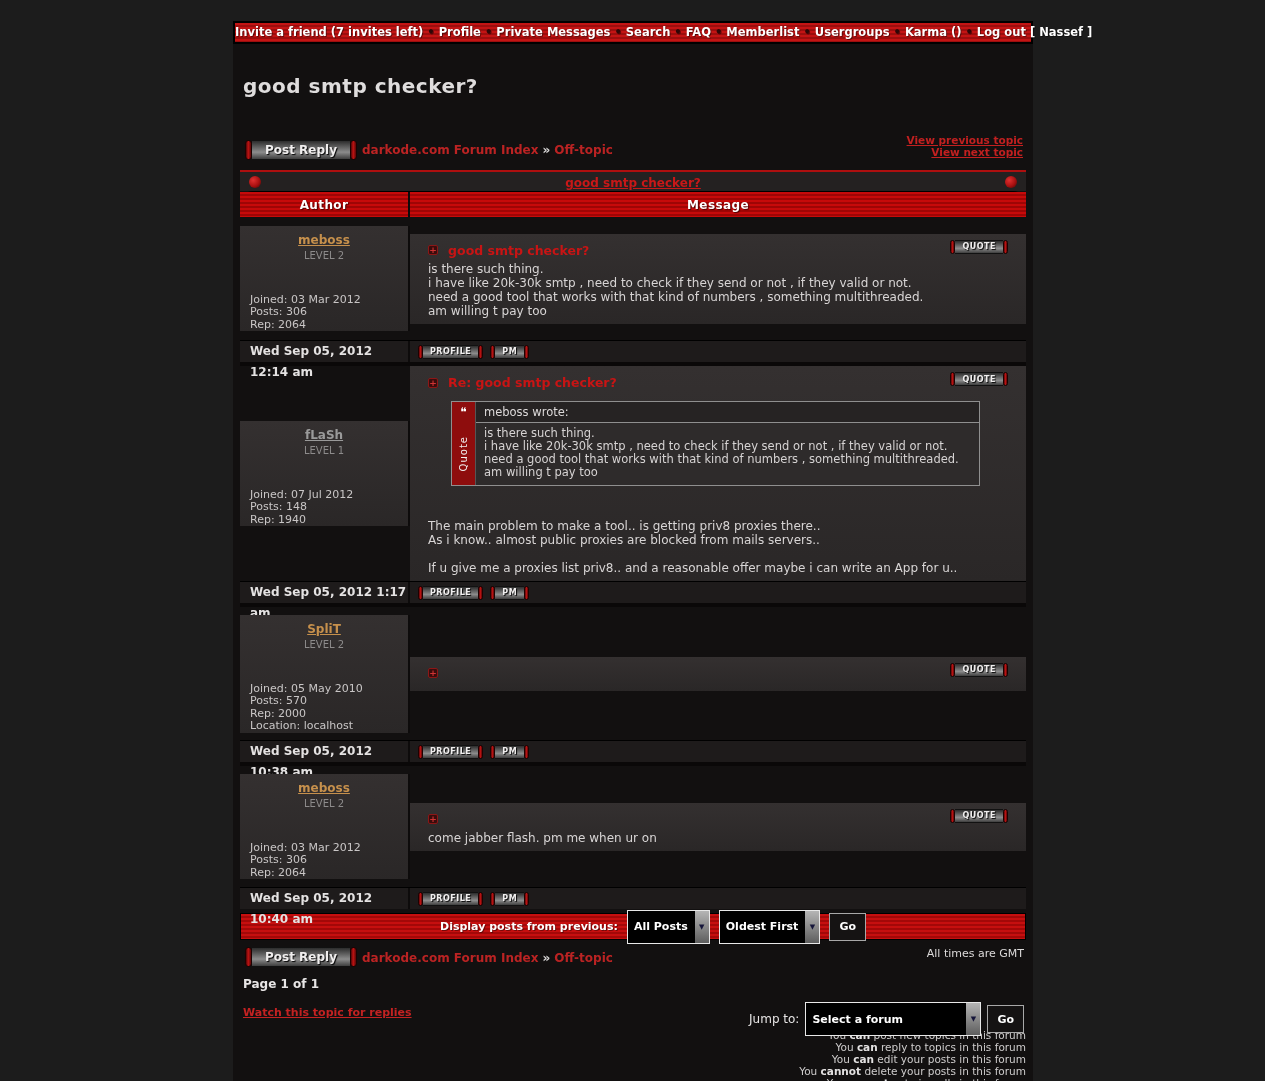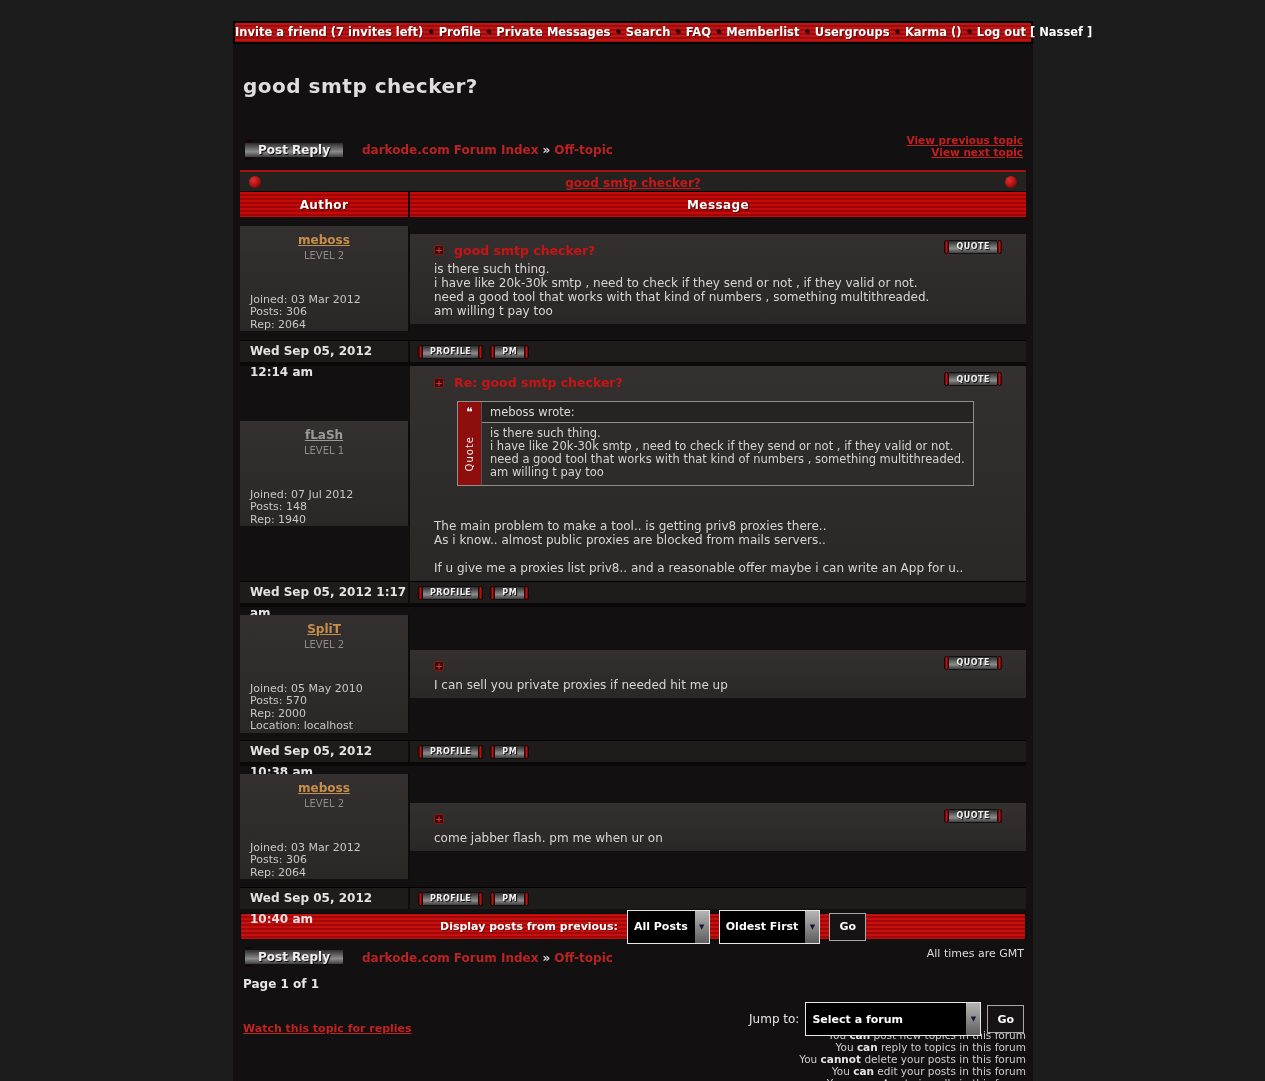--- a/index.html
+++ b/index.html
@@ -31,21 +31,21 @@
 
   
   .pill { display:inline-flex; align-items:stretch; cursor:pointer; }
   .pill .cap { width:7px; border-radius:4px; background:linear-gradient(90deg,#4e0606,#c01313 45%,#5a0707); border:1px solid #1c0202; }
   .pill .core {
     background:linear-gradient(180deg,#2c2c2c 0%,#8c8c8c 62%,#3e3e3e 100%);
     border:1px solid #111; border-left:none; border-right:none;
     color:#f0eeee; font-weight:bold; text-shadow:1px 1px 1px #000;
     display:flex; align-items:center;
   }
-  .pill-big { height:20px; position:absolute; left:5px; top:0;flex-direction:column; }
+  .pill-big { height:20px; position:absolute; left:5px; top:0; }
   .pill-big .core { font-size:12px; padding:0 13px; }
   .pill-small { height:14px; }
   .pill-small .cap { width:5px; border-radius:3px; }
   .pill-small .core { font-size:8px; padding:0 7px; letter-spacing:.5px; }
 
   
   .forum-table { margin:6px 7px 0; }
   .thread-bar { border-top:2px solid #ae0f0f; background:#242121; height:21px; position:relative; text-align:center; }
   .thread-bar .dot { position:absolute; top:4px; width:12px; height:12px; border-radius:50%;
     background:radial-gradient(circle at 35% 35%,#e03030,#a81010 55%,#3c0606 100%); }
@@ -56,21 +56,21 @@
   .hdr-cell {
     background:repeating-linear-gradient(180deg,#c60a0a 0px,#c60a0a 2px,#9e0505 2px,#9e0505 4px);
     color:#fff; font-weight:bold; font-size:12px; text-align:center; line-height:26px;
     text-shadow:1px 1px 1px #4d0000; letter-spacing:.4px;
   }
   .hdr-author { width:170px; border-right:2px solid #0d0b0b; }
   .hdr-message { flex:1; }
 
   .post-row { display:flex;align-items:center; }
   .author-cell { width:170px; border-right:2px solid #0d0b0b; background:linear-gradient(180deg,#343030,#2a2727); padding-top:7px; }
-  .message-cell { flex:1; background:linear-gradient(180deg,#343030,#2a2727); position:relative; padding:6px 24px; }
+  .message-cell { flex:1; background:linear-gradient(180deg,#343030,#2a2727); position:relative; padding:6px 18px; }
 
   .post-block:nth-of-type(1) .post-row { min-height:123px; }
   .post-block:nth-of-type(2) .post-row { min-height:201px; }
   .post-block:nth-of-type(3) .post-row { min-height:133px; }
   .post-block:nth-of-type(4) .post-row { min-height:121px; }
 
   .author-name { display:block; text-align:center; font-size:12px; font-weight:bold; text-decoration:underline; cursor:pointer; }
   .author-level { text-align:center; font-size:10px; color:#8d8b8b; margin-top:3px; }
   .author-info { margin:33px 0 0 10px; font-size:11px; color:#c9c6c6; line-height:12.5px; }
 
@@ -114,21 +114,21 @@
   .go-btn { height:28px; background:#151313; border:1px solid #a8a8a8; color:#fff; font-size:11px; font-weight:bold;
     padding:0 9px; display:inline-flex; align-items:center; cursor:pointer; }
 
   
   .bottom { margin:0 7px; position:relative; }
   .bottom-toolbar { position:relative; height:22px; margin-top:7px; }
   .bottom-toolbar .crumb { position:absolute; left:122px; top:4px; }
   .gmt { position:absolute; right:2px; top:0; font-size:11px; color:#dcdada; }
   .page-info { margin:8px 0 0 3px; font-size:12px; font-weight:bold; color:#e8e6e6; }
   .watch-row { position:relative; height:22px; margin-top:11px; }
-  .watch-link { position:absolute; left:3px; top:20px; font-size:11px; font-weight:bold; color:#c32222; text-decoration:underline; cursor:pointer; }
+  .watch-link { position:absolute; left:3px; top:4px; font-size:11px; font-weight:bold; color:#c32222; text-decoration:underline; cursor:pointer; }
   .jump-area { position:absolute; right:2px; top:0; display:flex; align-items:center; gap:6px; }
   .jump-label { font-size:12px; color:#e6e4e4; }
   .permissions { margin-top:5px; text-align:right; font-size:10.5px; color:#cfcdcd; line-height:12px; }
   .permissions b { color:#e4e2e2; }
 </style>
 </head>
 <body>
 
 <div class="wrapper">
 
@@ -291,23 +291,20 @@
         <div class="msg-header">
           <span class="post-icon">+</span>
           <span class="msg-title"></span>
           <span class="pill pill-small quote-btn">
             <i class="cap"></i>
             <span class="core">QUOTE</span>
             <i class="cap"></i>
           </span>
         </div>
 
-        <div class="msg-body">
-                <div class="msg-line">I can sell you private proxies if needed hit me up</div>
-              </div>
       </div>
     </div>
     <div class="date-row">
       <div class="date-cell">Wed Sep 05, 2012 10:38 am</div>
       <div class="actions-cell">
         <span class="pill pill-small">
           <i class="cap"></i>
           <span class="core">PROFILE</span>
           <i class="cap"></i>
         </span>
@@ -405,19 +402,19 @@
           <span class="val">Select a forum</span>
           <span class="arrow">▼</span>
         </span>
         <span class="go-btn">Go</span>
       </span>
     </div>
 
     <div class="permissions" id="permissions">
         <div>You <b>can</b> post new topics in this forum</div>
         <div>You <b>can</b> reply to topics in this forum</div>
+        <div>You <b>can</b> edit your posts in this forum</div>
         <div>You <b>cannot</b> delete your posts in this forum</div>
-        <div>You <b>can</b> edit your posts in this forum</div>
         <div>You <b>cannot</b> vote in polls in this forum</div>
       </div>
   </div>
 
 </div>
 
 </body></html>

